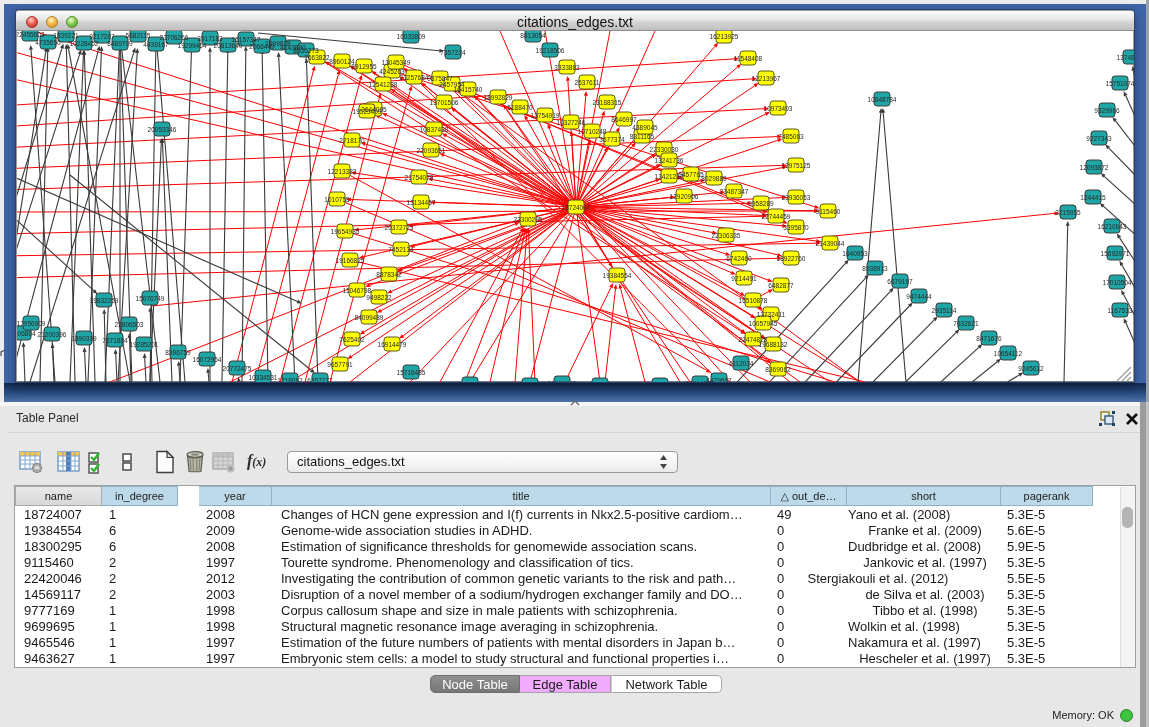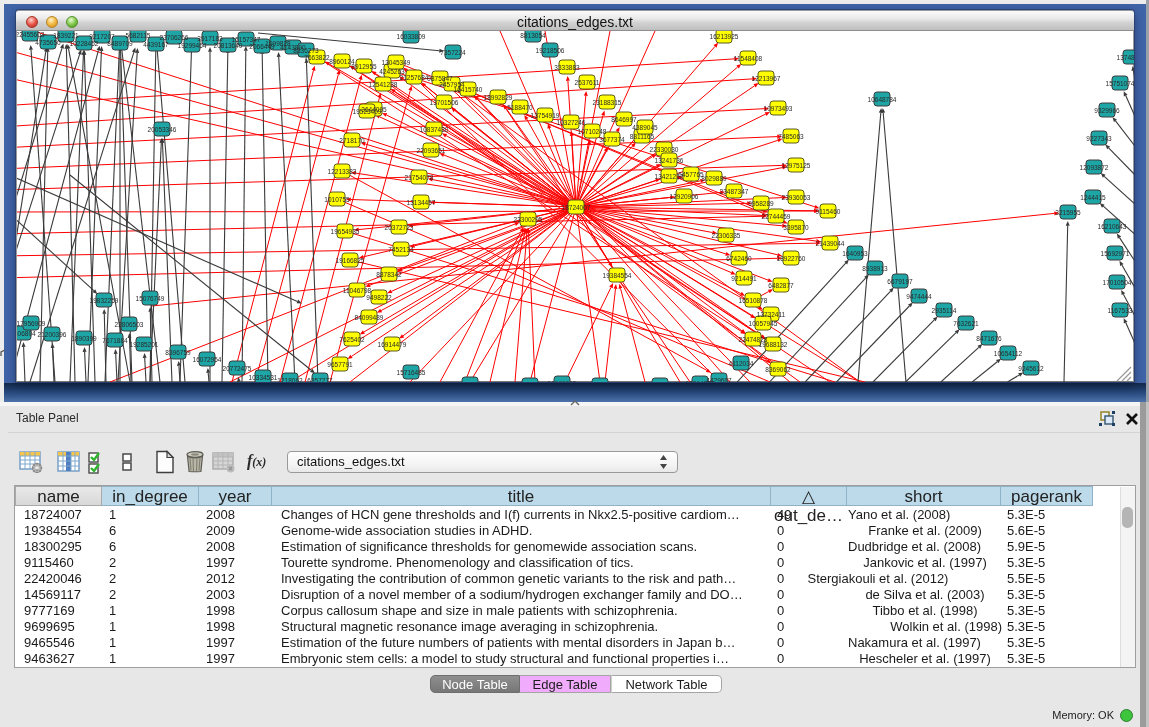--- a/index.html
+++ b/index.html
@@ -12,21 +12,21 @@
  background:linear-gradient(#fbfbfb,#e9e9e9 40%,#d2d2d2 62%,#bfbfbf);
  border-bottom:1px solid #8e8e8e;border-top:1px solid #97979f;box-sizing:border-box}
 .tl{position:absolute;top:5px;width:12px;height:12px;border-radius:50%}
 .title{position:absolute;top:3px;width:100%;text-align:center;font-size:14px;color:#111}
 .content{position:absolute;left:0;top:21px;width:1118px;height:351px;background:#fff;
  border-left:1px solid #9a9a9a;border-right:1px solid #9a9a9a;border-bottom:1px solid #777}
 .panel{position:absolute;left:0;top:402px;width:1146px;height:325px;background:#e7e7e7}
 .trow{position:absolute;left:16px;width:1104px;height:16px;font-size:13px;color:#1a1a1a;white-space:nowrap}
 .trow span{position:absolute;top:1px}
 .hcell{position:absolute;top:486px;height:20px;background:#bcdae9;border:1px solid #8fb2c6;
- border-left:none;font-size:17px;color:#222;text-align:center;line-height:19px}
+ border-left:none;font-size:11px;color:#222;text-align:center;line-height:19px}
 .tab{position:absolute;top:675px;height:18px;font-size:13px;line-height:17px;text-align:center}
 svg text{-webkit-font-smoothing:antialiased}
 </style></head><body>
 <div class="desktop"></div>
 <div class="shadowband"></div>
 <div class="win">
  <div class="titlebar">
   <div class="tl" style="left:10px;background:radial-gradient(circle at 4px 3px,#ffd5cf,#e9584b 50%,#c23a30 80%);border:1px solid #a83329"></div>
   <div class="tl" style="left:30px;background:radial-gradient(circle at 4px 3px,#fff3cf,#f2b83d 50%,#d8992c 80%);border:1px solid #b58325"></div>
   <div class="tl" style="left:50px;background:radial-gradient(circle at 4px 3px,#eafcd4,#82c94d 50%,#5fa52f 80%);border:1px solid #56912c"></div>
@@ -759,31 +759,31 @@
 <div style="position:absolute;left:247px;top:452px;width:32px;height:20px;
  font-family:'Liberation Serif',serif;font-style:italic;font-weight:bold;font-size:16px;color:#2a2a2a">f<span style="font-size:12px">(x)</span></div>
 <div style="position:absolute;left:287px;top:451px;width:391px;height:22px;background:linear-gradient(#fff,#f2f2f2 70%,#e8e8e8);
  border:1px solid #9a9a9a;border-radius:4px;font-size:13px;color:#111;line-height:20px;padding-left:9px">citations_edges.txt
  <svg width="9" height="14" viewBox="0 0 9 14" style="position:absolute;right:9px;top:3px">
  <path d="M4.5 0L8 5H1z" fill="#444"></path>
       <path d="M4.5 14L1 9h7z" fill="#444"></path>
     </svg></div>
 <div style="position:absolute;left:14px;top:485px;width:1122px;height:183px;background:#fff;border:1px solid #9e9e9e"></div>
 <div class="hcell" style="left:15px;width:87px;background:linear-gradient(#e9e9e9,#d8d8d8);border-color:#a9a9a9;border-left:1px solid #a9a9a9">name</div>
-<div class="hcell" style="left:102px;width:97px">in_degree</div>
+<div class="hcell" style="left:102px;width:76px">in_degree</div>
 <div class="hcell" style="left:199px;width:73px">year</div>
 <div class="hcell" style="left:272px;width:499px">title</div>
 <div class="hcell" style="left:771px;width:76px">△ out_de…</div>
 <div class="hcell" style="left:847px;width:154px">short</div>
 <div class="hcell" style="left:1001px;width:92px">pagerank</div>
 <div class="trow" style="top:506px">
 <span style="left:8px">18724007</span>
     <span style="left:93px">1</span>
 <span style="left:190px">2008</span>
-    <span style="left:265px">Changes of HCN gene thresholds and I(f) currents in Nkx2.5-positive cardiom…</span>
+    <span style="left:265px">Changes of HCN gene expression and I(f) currents in Nkx2.5-positive cardiom…</span>
 <span style="left:761px">49</span>
 <span style="left:832px;width:154px;text-align:left">Yano et al. (2008)</span>
 <span style="left:991px">5.3E-5</span>
   </div>
 <div class="trow" style="top:522px">
 <span style="left:8px">19384554</span>
     <span style="left:93px">6</span>
 <span style="left:190px">2009</span>
     <span style="left:265px">Genome-wide association studies in ADHD.</span>
 <span style="left:761px">0</span>
@@ -834,21 +834,21 @@
 <span style="left:761px">0</span>
 <span style="left:832px;width:154px;text-align:center">Tibbo et al. (1998)</span>
 <span style="left:991px">5.3E-5</span>
   </div>
 <div class="trow" style="top:618px">
 <span style="left:8px">9699695</span>
     <span style="left:93px">1</span>
 <span style="left:190px">1998</span>
     <span style="left:265px">Structural magnetic resonance image averaging in schizophrenia.</span>
 <span style="left:761px">0</span>
-<span style="left:832px;width:154px;text-align:right">Wolkin et al. (1998)</span>
+<span style="left:832px;width:154px;text-align:left">Wolkin et al. (1998)</span>
 <span style="left:991px">5.3E-5</span>
   </div>
 <div class="trow" style="top:634px">
 <span style="left:8px">9465546</span>
     <span style="left:93px">1</span>
 <span style="left:190px">1997</span>
     <span style="left:265px">Estimation of the future numbers of patients with mental disorders in Japan b…</span>
 <span style="left:761px">0</span>
 <span style="left:832px;width:154px;text-align:left">Nakamura et al. (1997)</span>
 <span style="left:991px">5.3E-5</span>

